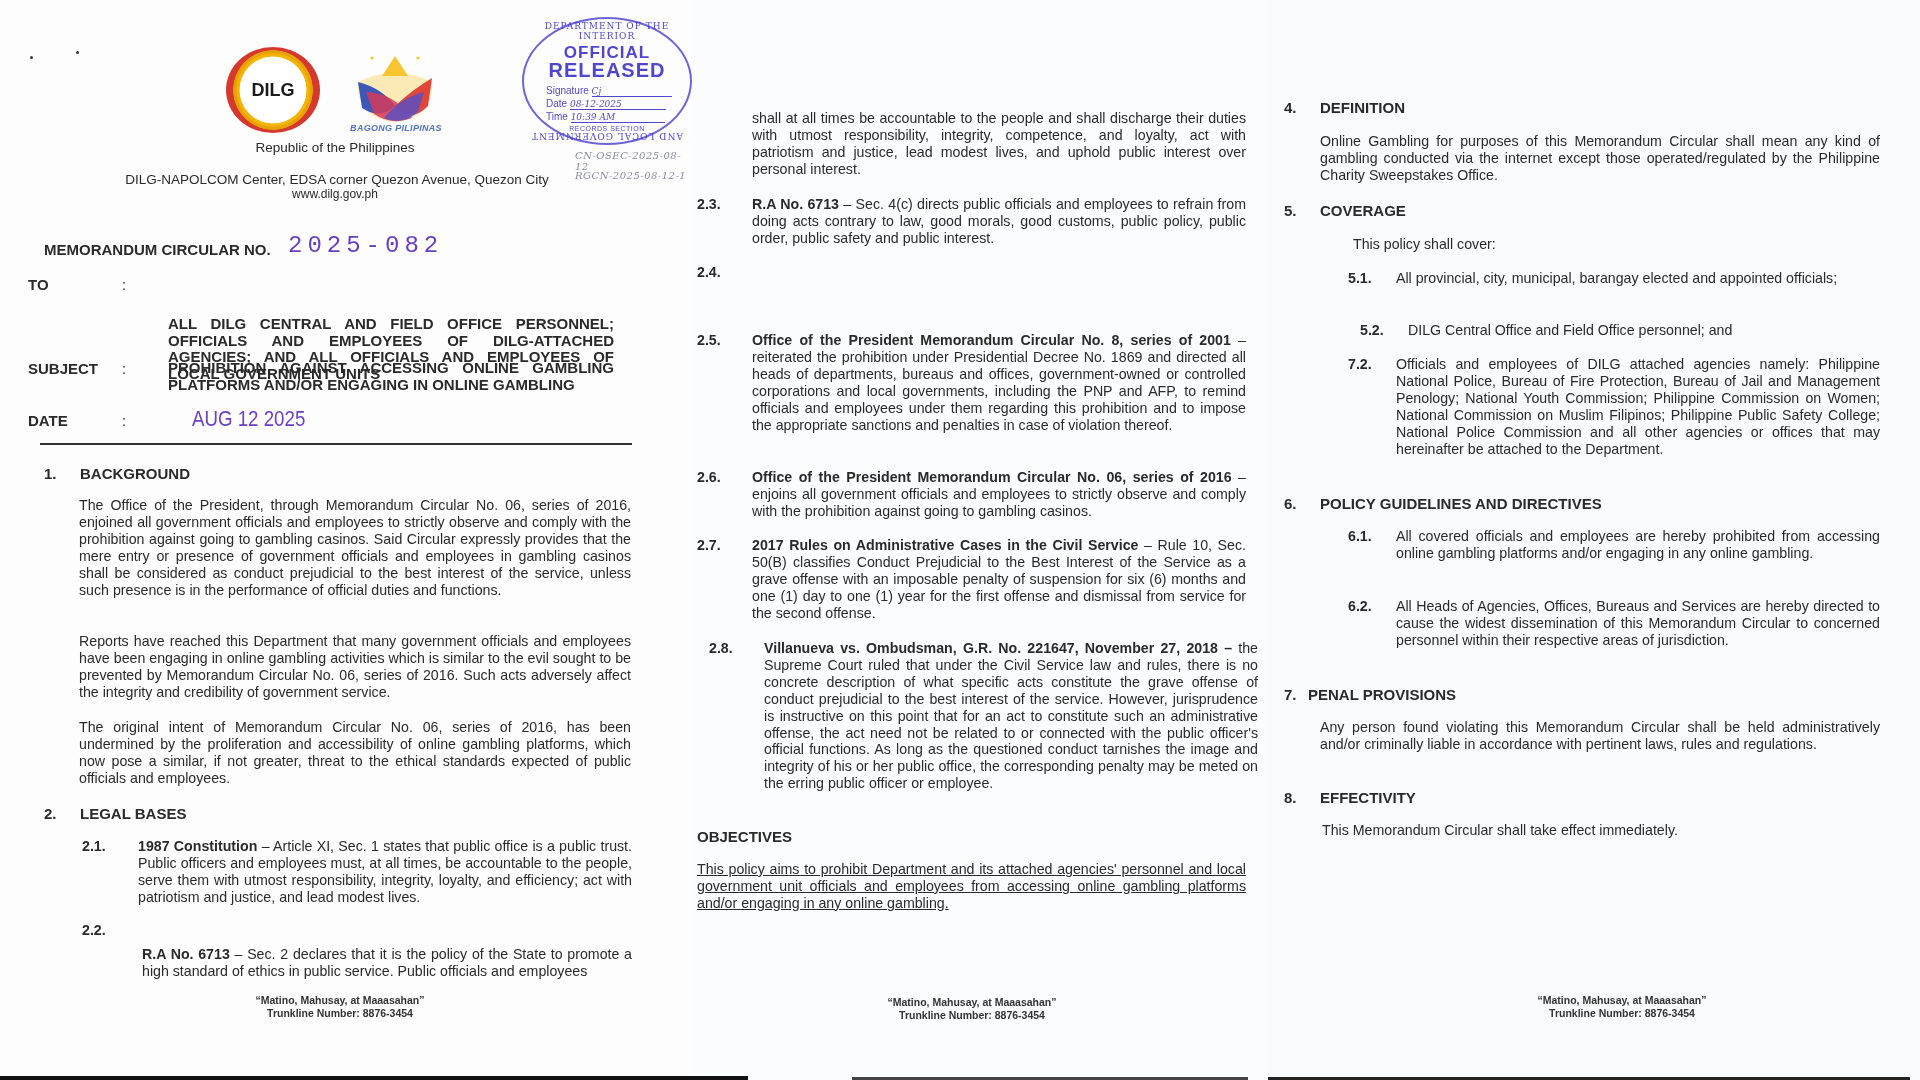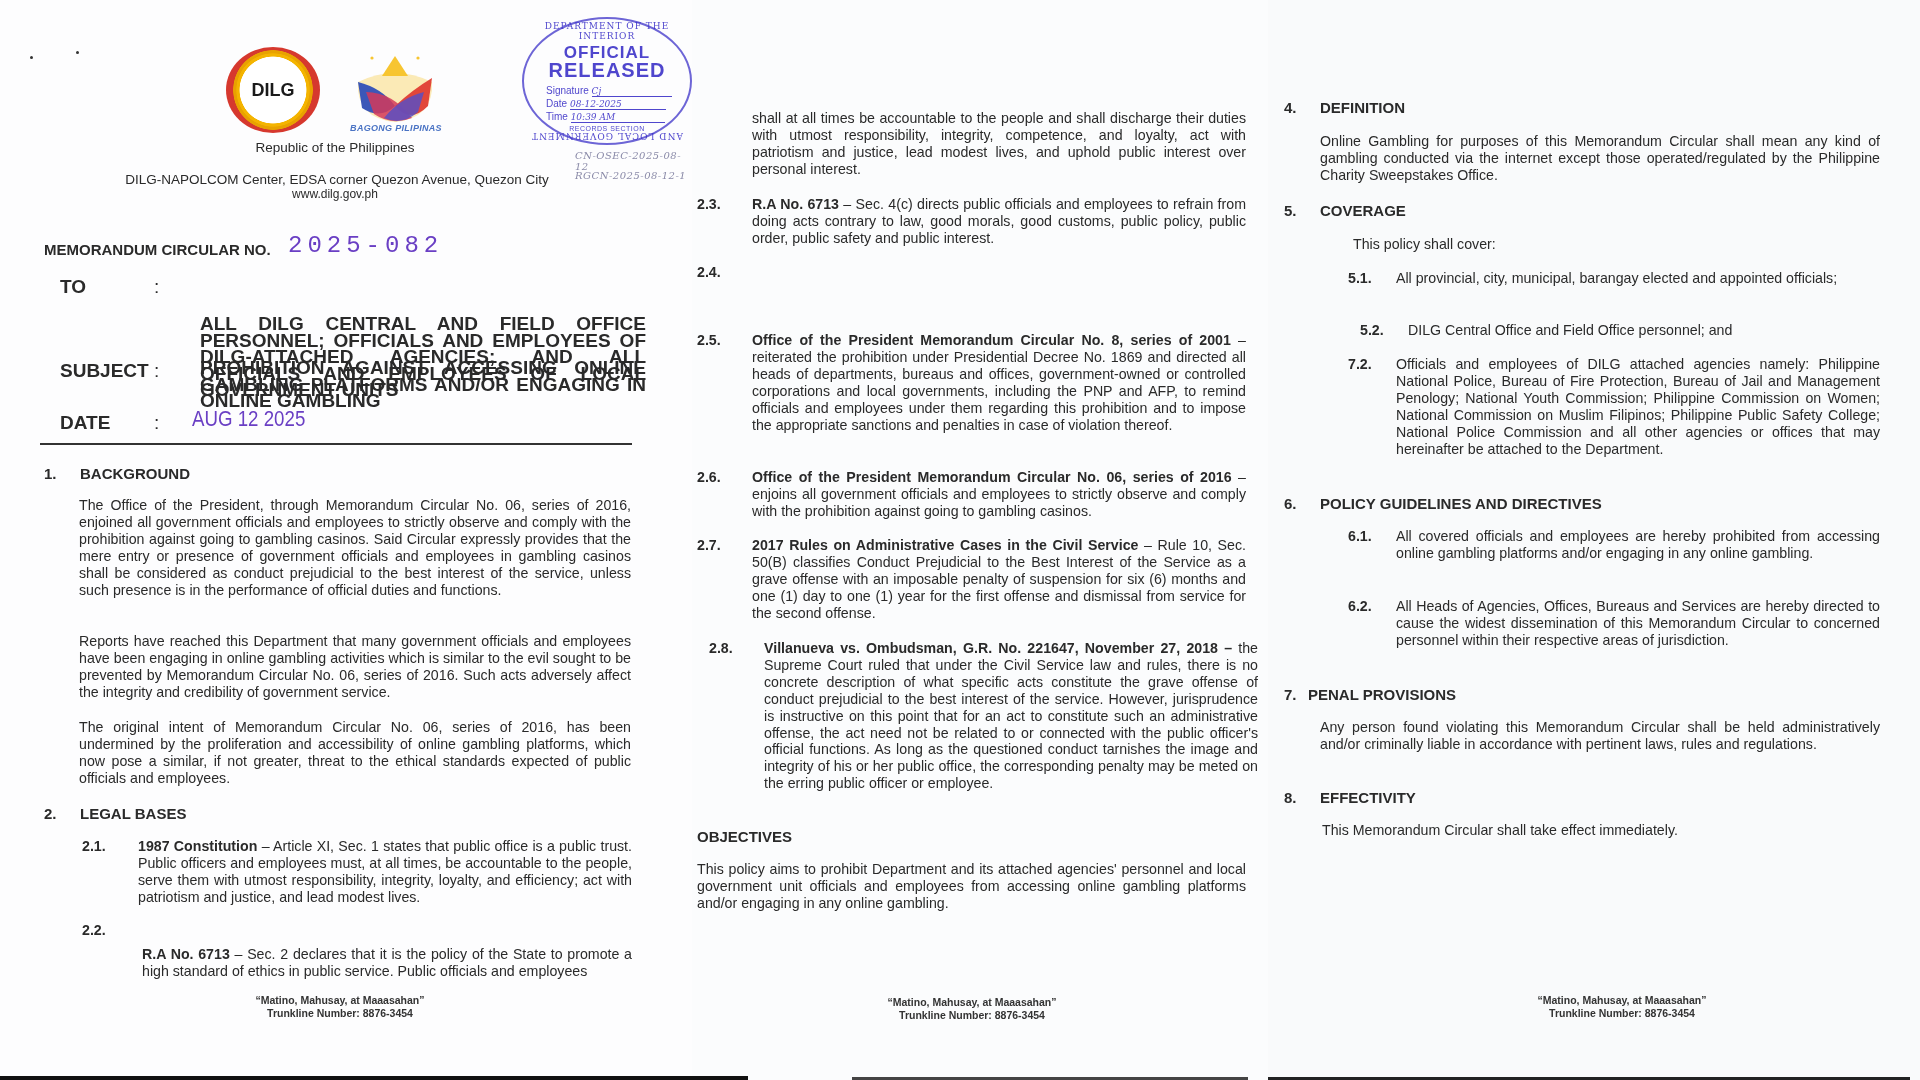--- a/index.html
+++ b/index.html
@@ -35,21 +35,21 @@
   .stamp-row { position: absolute; left: 22px; font-size: 10px; white-space: nowrap; }
   .stamp-row .line { display: inline-block; border-bottom: 1px solid rgba(60,50,200,0.9); width: 80px; font-family: "DejaVu Serif", serif; font-style: italic; font-size: 9px; }
   .stamp-records { position: absolute; left: 0; right: 0; top: 106px; text-align: center; font-size: 7px; letter-spacing: 0.5px; }
   .stamp-ring { position: absolute; left: 0; right: 0; top: 2px; text-align: center; font-family: "DejaVu Serif", serif; font-size: 9px; letter-spacing: 1px; }
   .stamp-ring-bottom { position: absolute; left: 0; right: 0; bottom: 2px; text-align: center; font-family: "DejaVu Serif", serif; font-size: 9px; letter-spacing: 1px; transform: rotate(180deg); }
   .handwrite { position: absolute; left: 575px; font-family: "DejaVu Serif", serif; font-style: italic; font-size: 10px; color: #8a8aa8; letter-spacing: 0.5px; }
 
   
   .memo-no-label { position: absolute; left: 44px; top: 241px; font-size: 15px; font-weight: bold; }
   .memo-no-value { position: absolute; left: 288px; top: 232px; font-size: 24px; color: #6a3fc4; letter-spacing: 5px; font-family: "Liberation Mono", monospace; }
-  .hdr-row { position: absolute; left: 60px; width: 586px; font-size: 19px; font-weight: bold; }
+  .hdr-row { position: absolute; left: 28px; width: 586px; font-size: 15px; font-weight: bold; }
   .hdr-label { position: absolute; left: 0; top: 0; }
   .hdr-colon { position: absolute; left: 94px; top: 0; font-weight: normal; }
   .hdr-value { position: absolute; left: 140px; right: 0; top: 0; text-align: justify; text-align-last: left; line-height: 16.5px; }
   .date-value { position: absolute; left: 192px; top: 406px; font-size: 22px; color: #6a3fc4; font-family: "Liberation Sans Narrow", "Liberation Sans", sans-serif; letter-spacing: 0px; transform: scaleX(0.85); transform-origin: left; }
   .hr { position: absolute; left: 40px; width: 592px; top: 443px; height: 2px; background: #333; }
 
   
   .sec-head { position: absolute; font-size: 15px; font-weight: bold; }
   .sec-num { position: absolute; left: 0; }
   .sec-title { position: absolute; left: 36px; white-space: nowrap; }
@@ -183,21 +183,21 @@
     <span class="sub-text" style="left:55px;"><span class="b">2017 Rules on Administrative Cases in the Civil Service</span><span> – Rule 10, Sec. 50(B) classifies Conduct Prejudicial to the Best Interest of the Service as a grave offense with an imposable penalty of suspension for six (6) months and one (1) day to one (1) year for the first offense and dismissal from service for the second offense.</span></span>
   </div>
   <div class="sub" style="left:9px;width:549px;top:640px;height:170px;margin-left:8px;">
     <span class="sub-num">2.8.</span>
     <span class="sub-text" style="left:55px;"><span class="b">Villanueva vs. Ombudsman, G.R. No. 221647, November 27, 2018 –</span><span> the Supreme Court ruled that under the Civil Service law and rules, there is no concrete description of what specific acts constitute the grave offense of conduct prejudicial to the best interest of the service. However, jurisprudence is instructive on this point that for an act to constitute such an administrative offense, the act need not be related to or connected with the public officer's official functions. As long as the questioned conduct tarnishes the image and integrity of his or her public office, the corresponding penalty may be meted on the erring public officer or employee.</span></span>
   </div>
 
   <div class="sec-head" style="left:5px;top:828px;">
     <span>OBJECTIVES</span>
   </div>
-  <div class="para" style="left:5px;width:549px;top:861px;">This policy aims to prohibit Department and its attached agencies' personnel and local government unit officials and employees from accessing online gambling platforms and/or engaging in any online gambling.</div>
+  <div class="para" style="left:5px;width:549px;top:861px;text-decoration:underline;">This policy aims to prohibit Department and its attached agencies' personnel and local government unit officials and employees from accessing online gambling platforms and/or engaging in any online gambling.</div>
 
   <div class="footer" style="left:140px;width:280px;top:996px;">
     <div>“Matino, Mahusay, at Maaasahan”</div>
     <div>Trunkline Number: 8876-3454</div>
   </div>
   <div class="bottom-bar" style="left:-2px;width:58px;"></div>
   <div class="bottom-bar" style="left:160px;width:396px;height:3px;background:#444;"></div>
 </div>
 
 <div class="page" id="page3">

